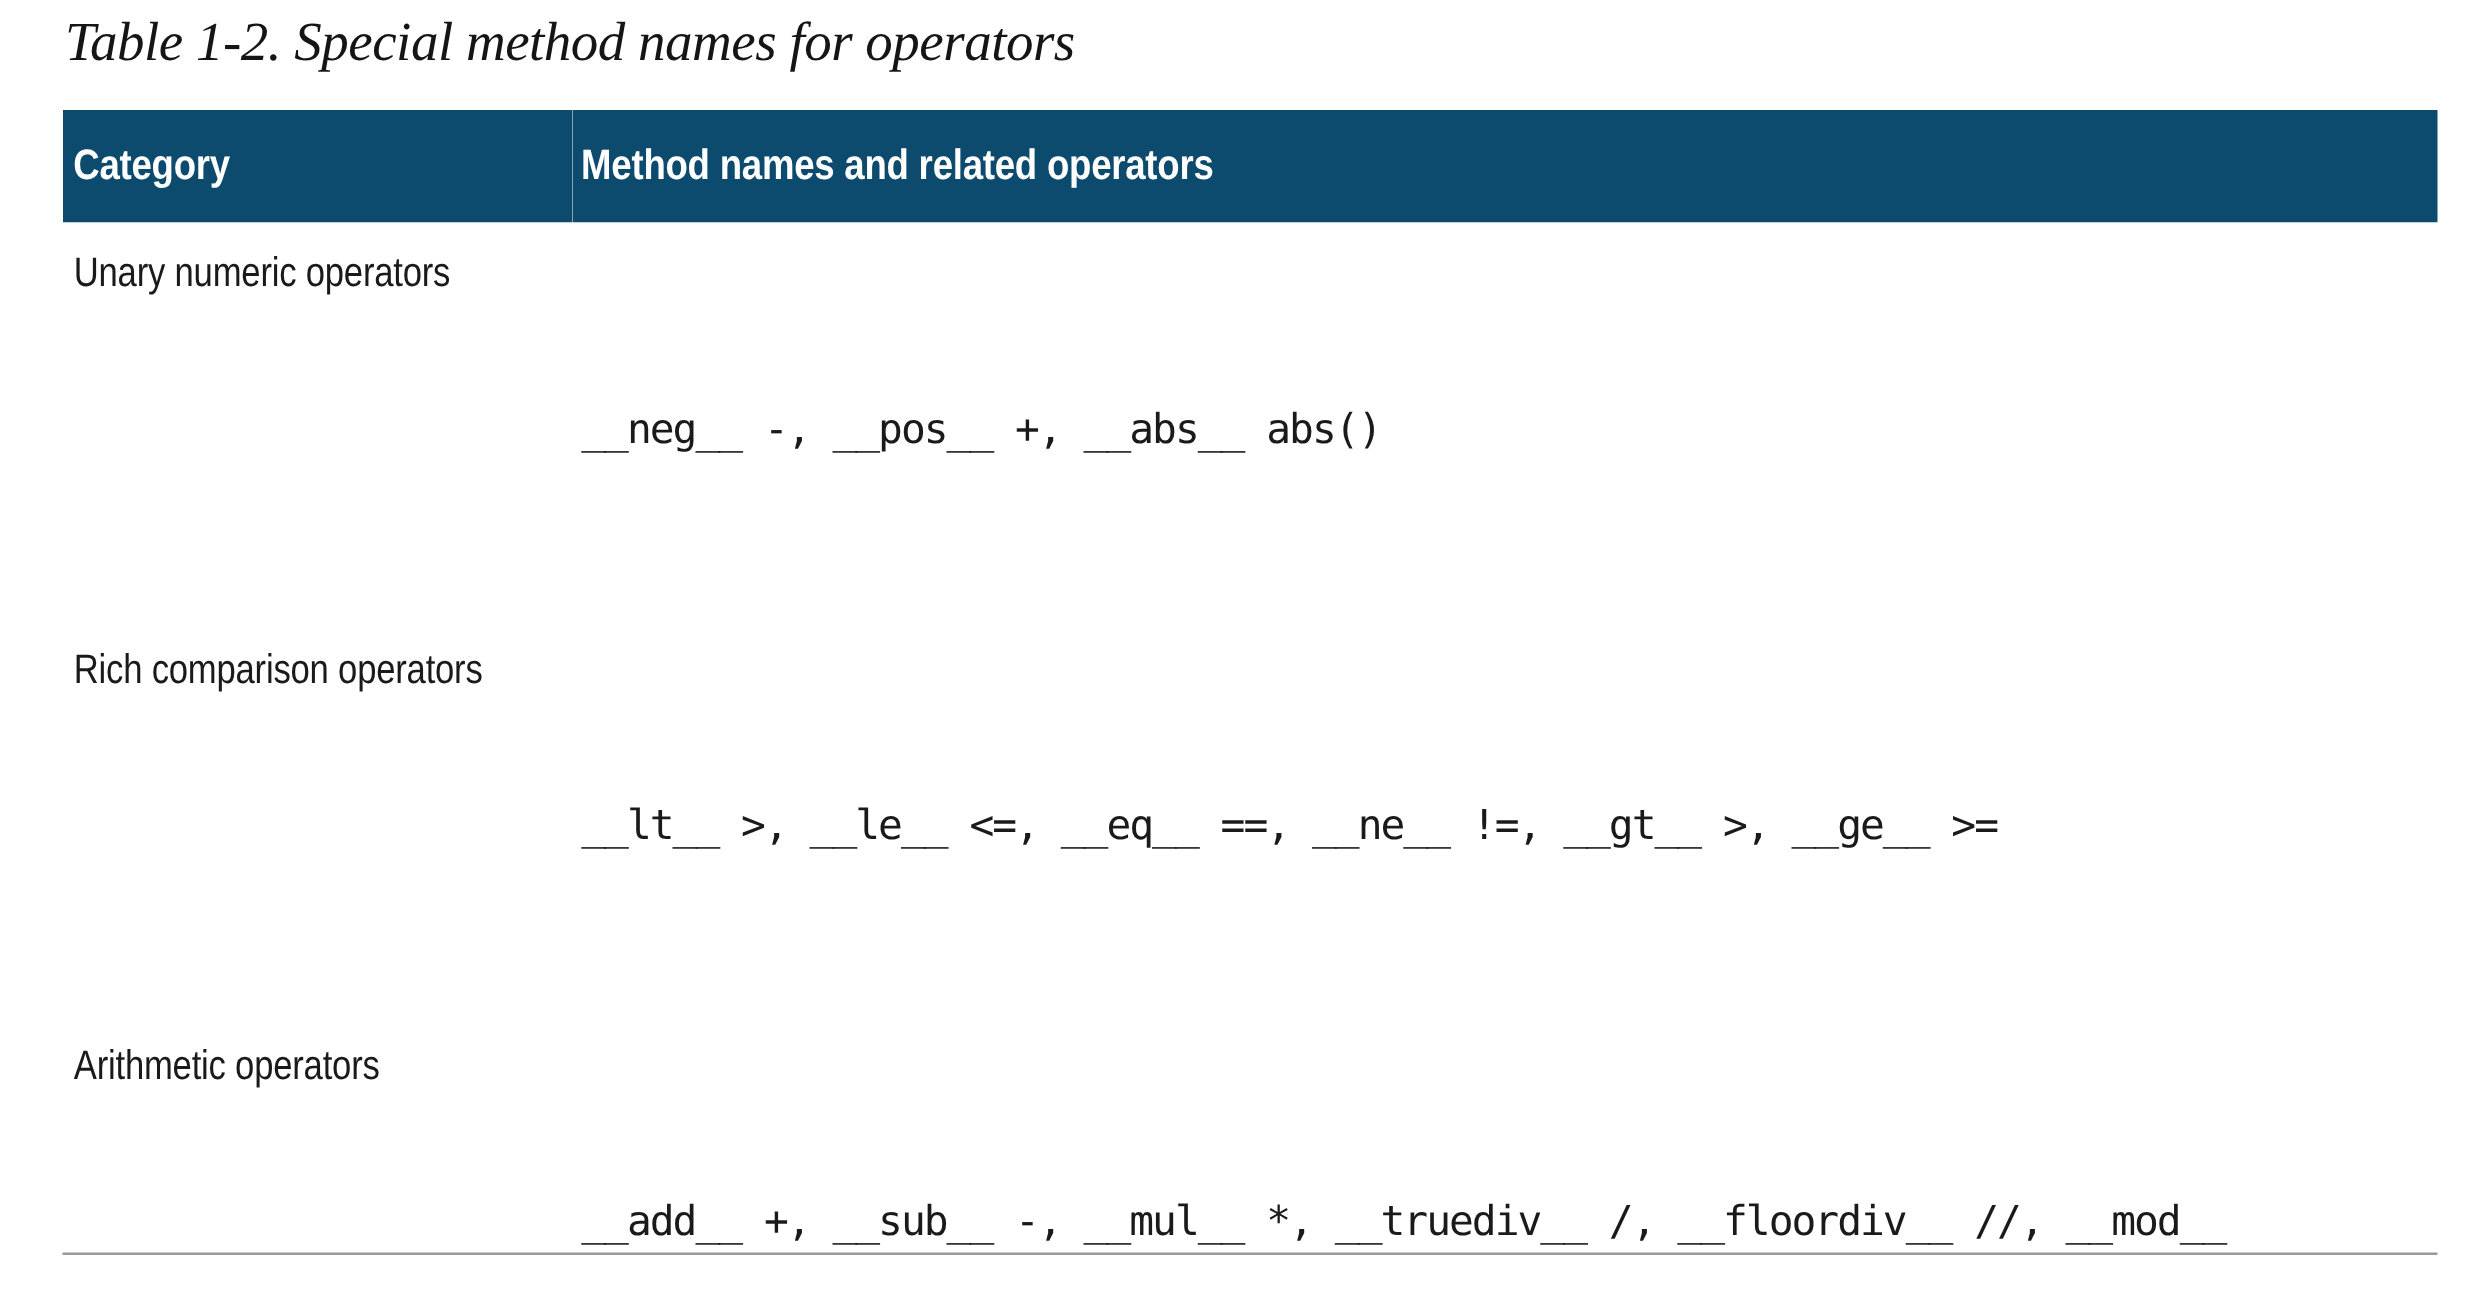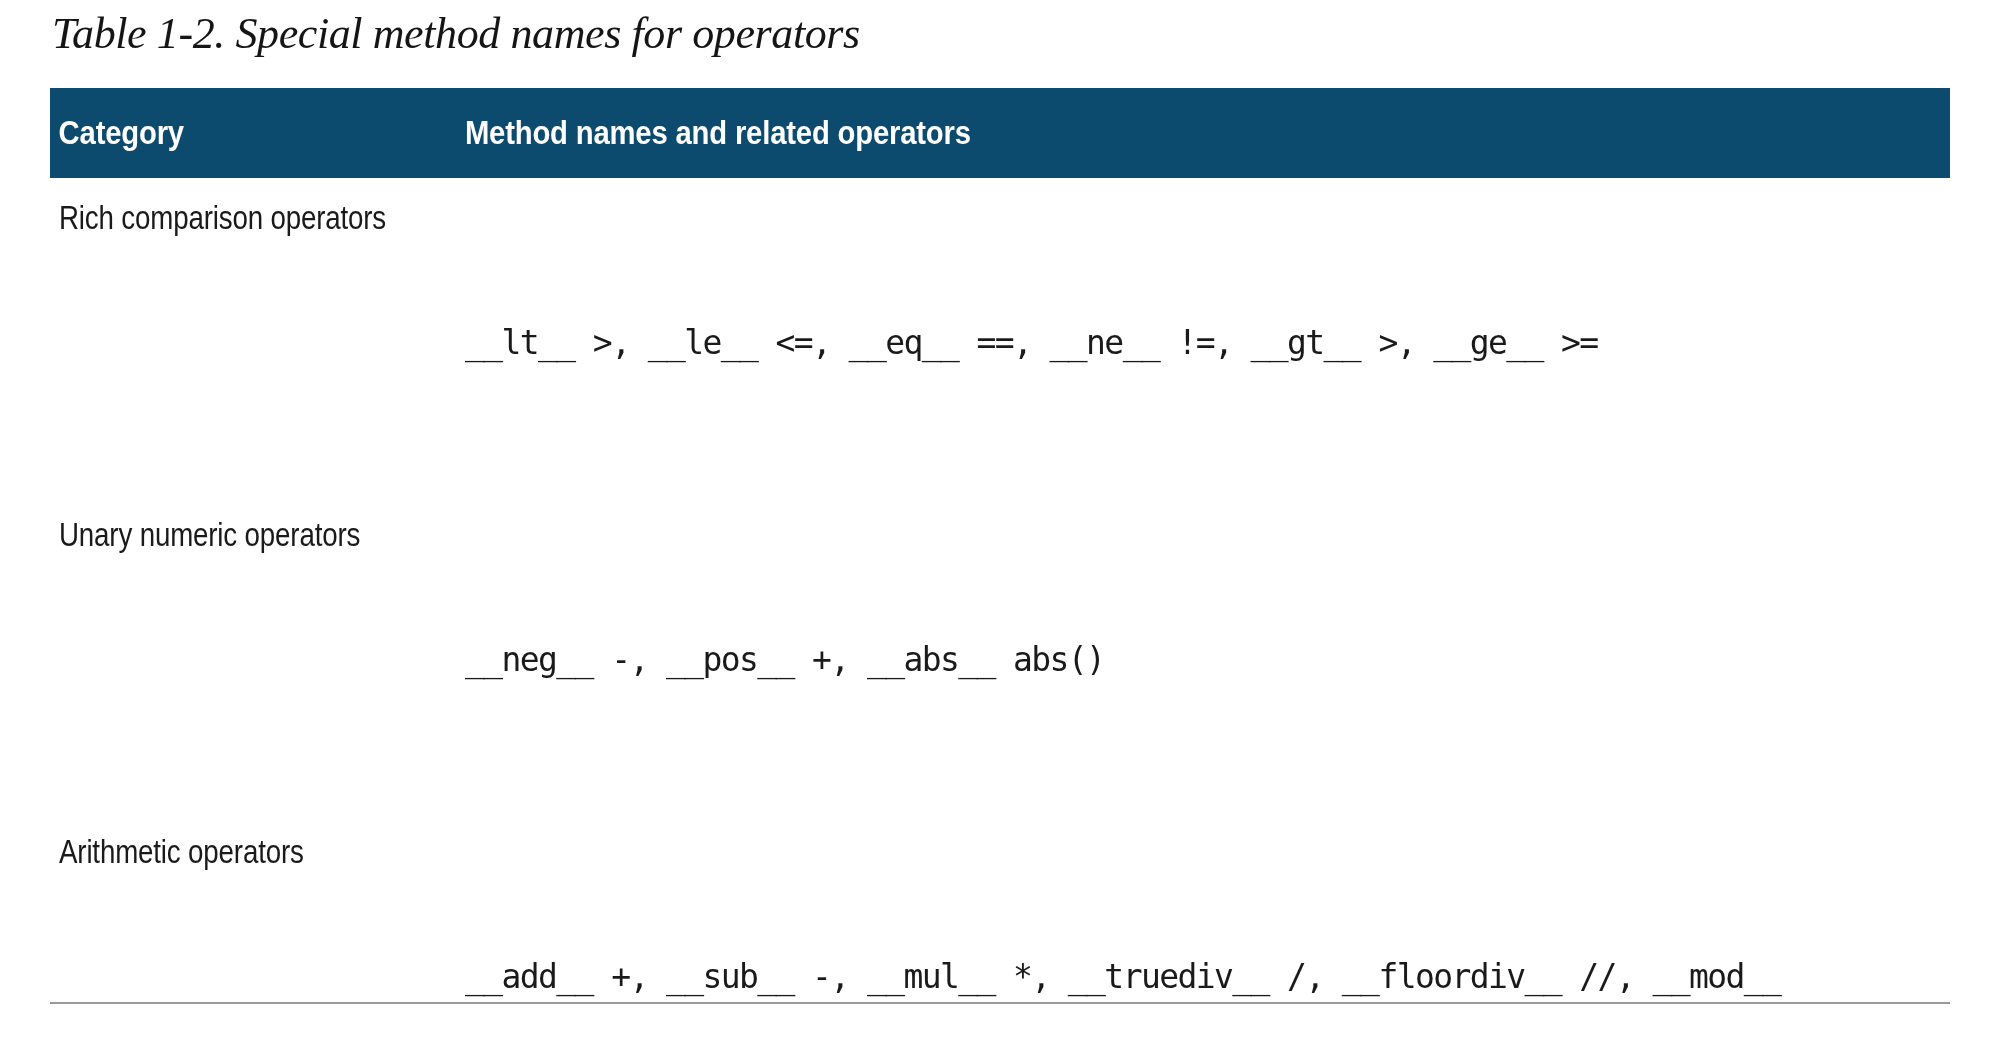--- a/index.html
+++ b/index.html
@@ -124,33 +124,33 @@
     <thead>
       <tr>
         <th class="h1">Category</th>
         <th class="h2">Method names and related operators</th>
       </tr>
     </thead>
     <tbody>
 
       <tr>
         <td class="cat">
-          <span class="catinner">Rich comparison operators</span>
+          <span class="catinner">Unary numeric operators</span>
         </td>
         <td class="meth">
-          <span class="line">__lt__ &gt;, __le__ &lt;=, __eq__ ==, __ne__ !=, __gt__ &gt;, __ge__ &gt;=</span>
+          <span class="line">__neg__ -, __pos__ +, __abs__ abs()</span>
         </td>
       </tr>
 
       <tr>
         <td class="cat">
-          <span class="catinner">Unary numeric operators</span>
+          <span class="catinner">Rich comparison operators</span>
         </td>
         <td class="meth">
-          <span class="line">__neg__ -, __pos__ +, __abs__ abs()</span>
+          <span class="line">__lt__ &gt;, __le__ &lt;=, __eq__ ==, __ne__ !=, __gt__ &gt;, __ge__ &gt;=</span>
         </td>
       </tr>
 
       <tr class="tall">
         <td class="cat">
           <span class="catinner">Arithmetic operators</span>
         </td>
         <td class="meth">
           <span class="line">__add__ +, __sub__ -, __mul__ *, __truediv__ /, __floordiv__ //, __mod__</span>
           

